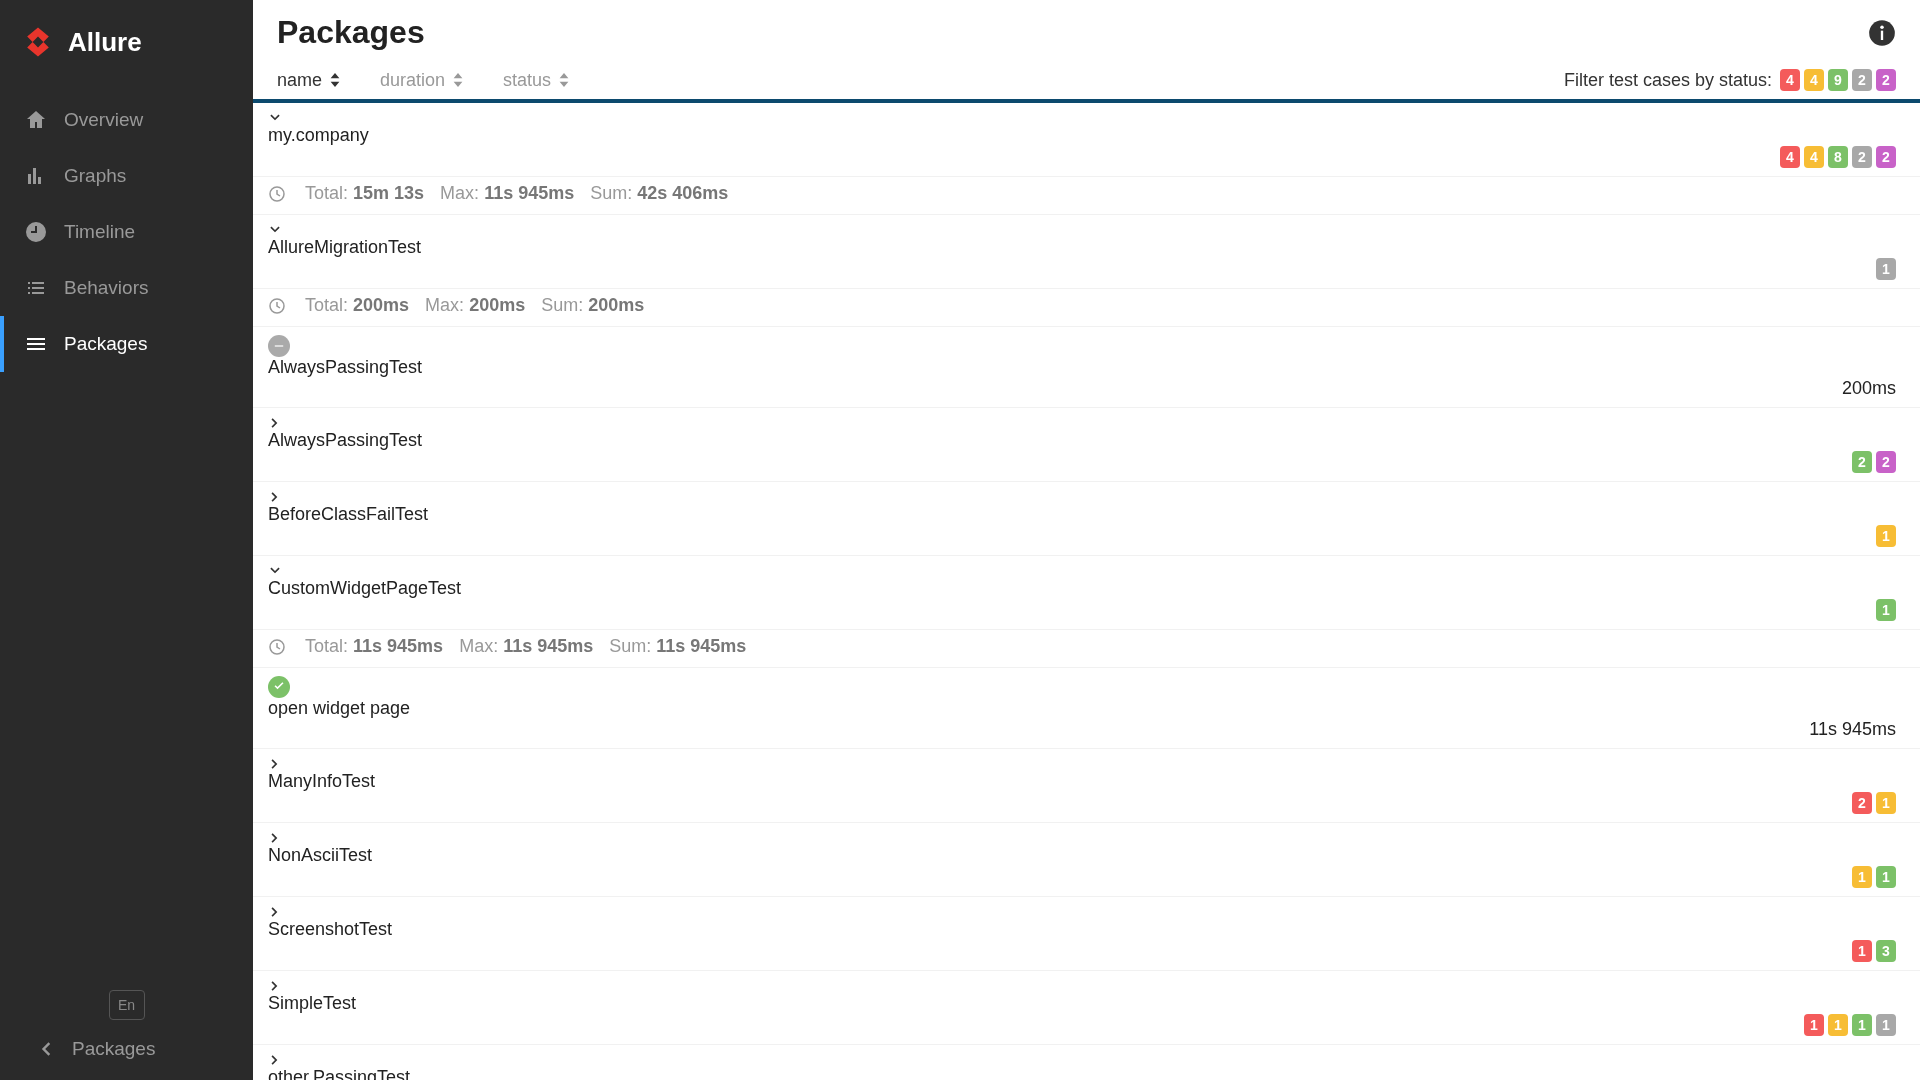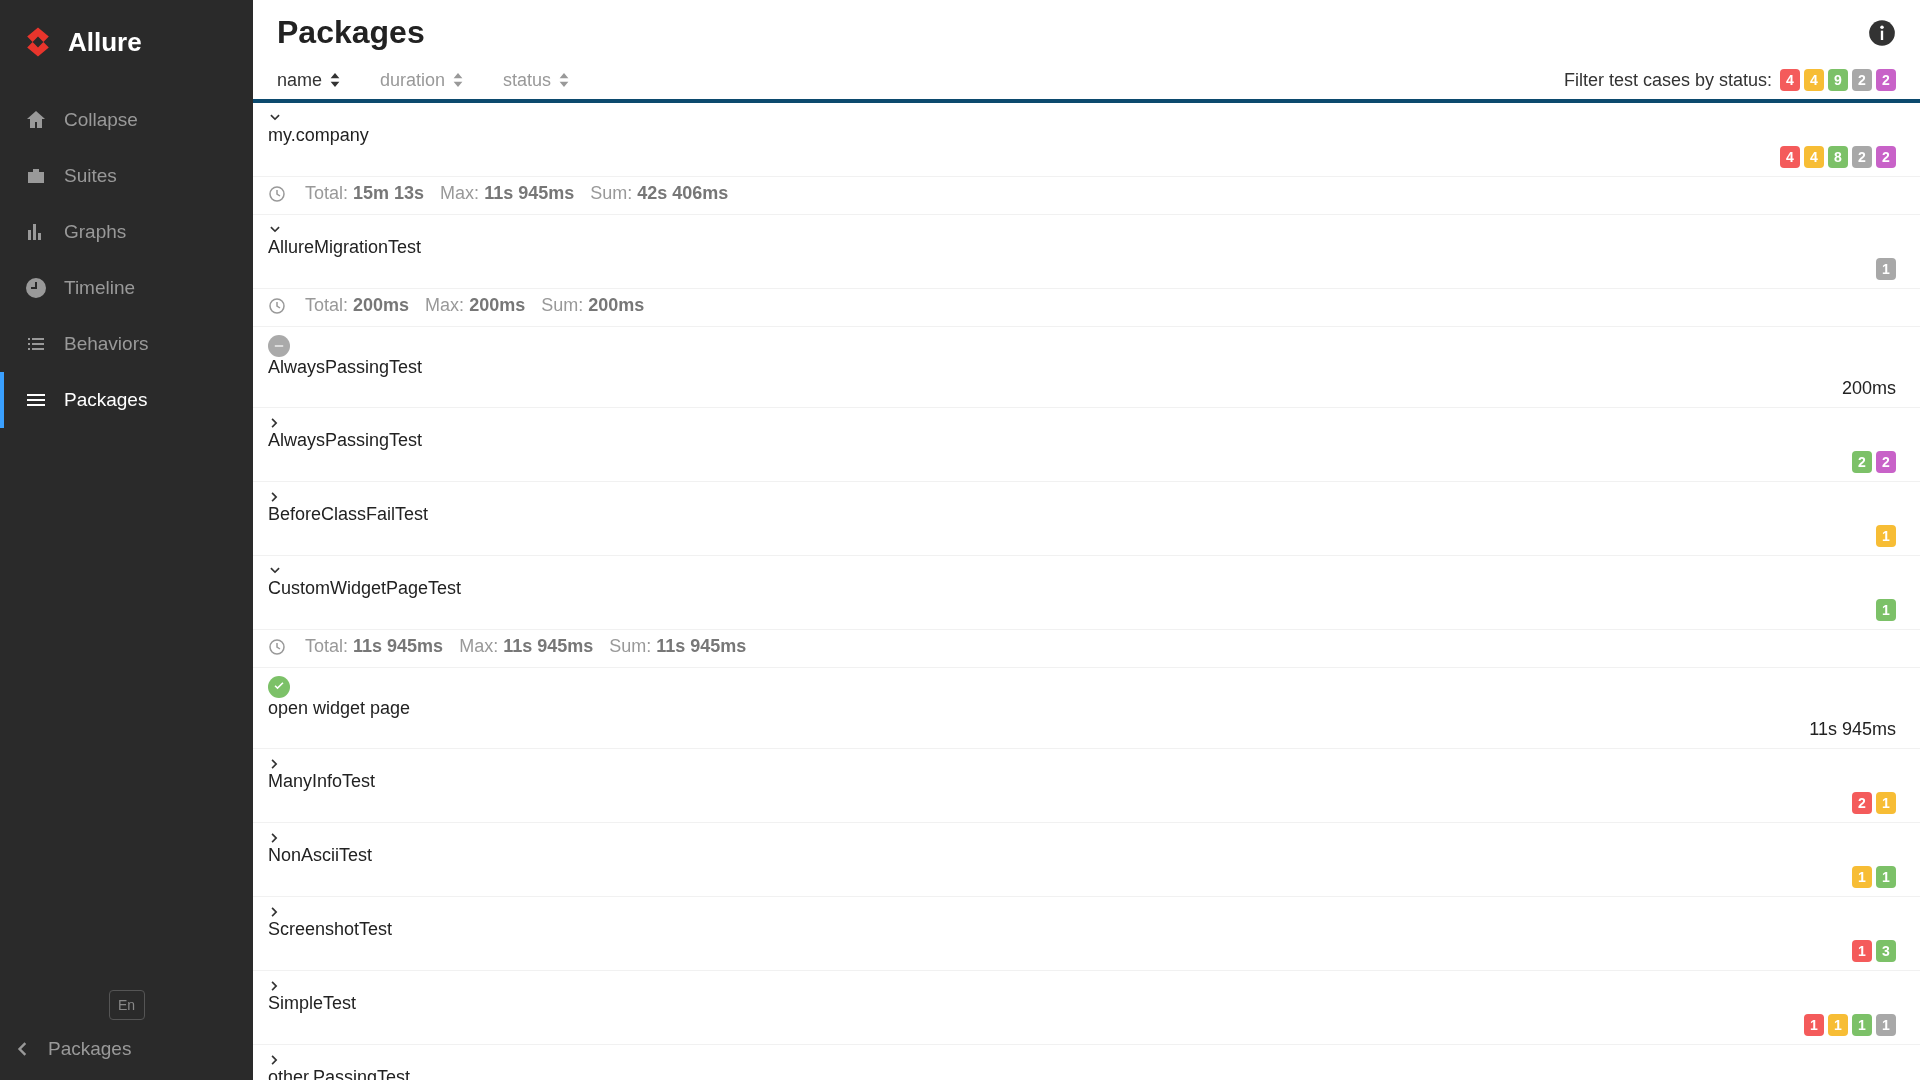--- a/index.html
+++ b/index.html
@@ -7,21 +7,21 @@
 
 
 .sidebar { width:253px; background:#2a2a2a; color:#ccc; display:flex; flex-direction:column; font-size:19px; }
 .brand { display:flex; align-items:center; gap:12px; padding:24px 20px 32px 20px; color:#fff; font-weight:700; font-size:26px; }
 .brand-logo { width:36px; height:36px; }
 .nav { flex:1; }
 .nav-item { display:flex; align-items:center; gap:16px; padding:16px 24px; color:#999; cursor:pointer; }
 .nav-item.active { color:#fff; }
 .nav-item .nav-icon { width:24px; height:24px; display:flex; align-items:center; fill:#999; }
 .nav-item.active .nav-icon { fill:#fff; }
-.sidebar-footer { padding:20px 12px;text-align:center; }
+.sidebar-footer { padding:20px 36px;text-align:center; }
 .lang-box { width:36px; height:30px; border:1px solid #555; border-radius:4px; display:flex; align-items:center; justify-content:center; font-size:14px; color:#888; margin:0 auto 18px auto; cursor:pointer; }
 .collapse-row { display:flex; align-items:center; gap:16px; color:#999; cursor:pointer; }
 .collapse-row .nav-icon { width:20px; height:20px; fill:#999; }
 
 
 .main { flex:1; position:relative; }
 .nav-wrap.active { position:relative; }
 .nav-wrap.active::before { content:""; position:absolute; left:0; top:0; bottom:0; width:4px; background:#3aa0ff; }
 
 .header { display:flex; align-items:center; padding:14px 24px 10px 24px; }
@@ -119,29 +119,21 @@
     </svg>
     <span>Allure</span>
   </div>
   <div class="nav">
     <div class="nav-item">
         <span class="nav-icon">
           <svg viewBox="0 0 24 24">
             <use href="#i-home"></use>
           </svg>
         </span>
-        <span>Collapse</span>
-      </div>
-    <div class="nav-item">
-        <span class="nav-icon">
-          <svg viewBox="0 0 24 24">
-            <use href="#i-suitcase"></use>
-          </svg>
-        </span>
-        <span>Suites</span>
+        <span>Overview</span>
       </div>
     <div class="nav-item">
         <span class="nav-icon">
           <svg viewBox="0 0 24 24">
             <use href="#i-bars"></use>
           </svg>
         </span>
         <span>Graphs</span>
       </div>
     <div class="nav-item">

